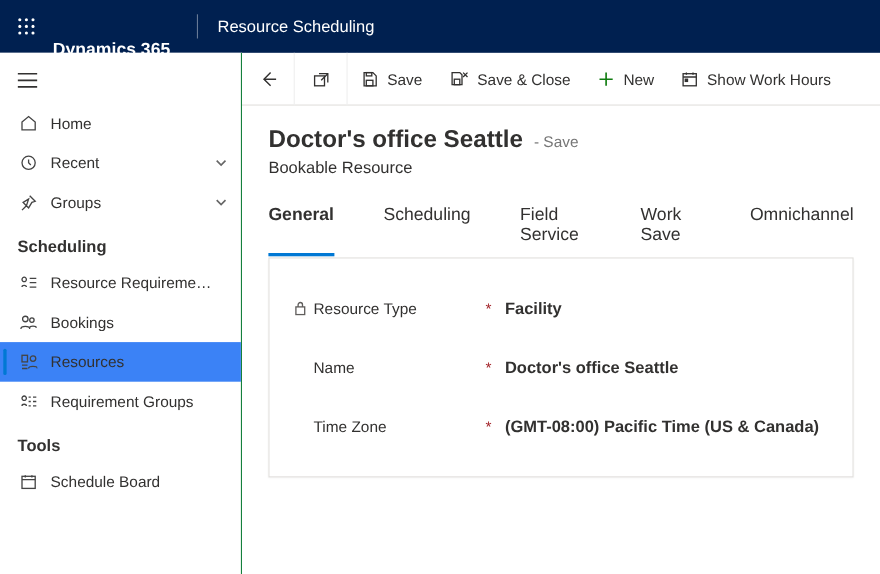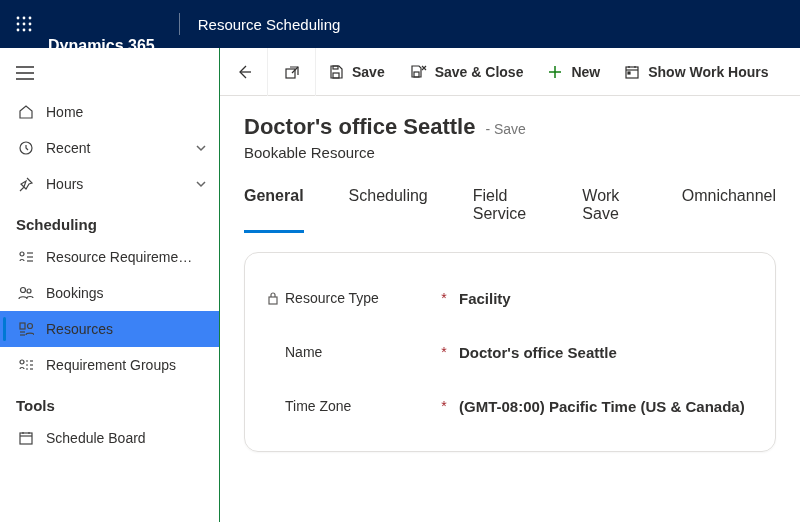--- a/index.html
+++ b/index.html
@@ -22,36 +22,36 @@
 .nav-ico { width: 20px; display: flex; align-items: center; justify-content: center; margin-right: 10px; color: #444; }
 .nav-ico svg { stroke: #444; }
 .nav-label { flex: 1; white-space: nowrap; overflow: hidden; text-overflow: ellipsis; }
 .chev { color: #666; }
 .nav-section { font-weight: 600; padding: 14px 16px 6px; font-size: 15px; }
 
 .main { flex: 1; display: flex; flex-direction: column; }
 
 .cmdbar { height: 48px; border-bottom: 1px solid #e1dfdd; display: flex; align-items: center; }
 .cmd-btn { height: 48px; min-width: 48px; display: flex; align-items: center; justify-content: center; padding: 0 12px; cursor: pointer; border-right: 1px solid #efefef; gap: 8px; }
-.cmd-btn.noborder { border-right: none; font-weight: bold; }
+.cmd-btn.noborder { border-right: none; }
 .cmd-ico { display: flex; align-items: center; justify-content: center; }
 .cmd-label { font-size: 14px; }
 
 .page { padding: 18px 24px 0 24px; }
 .title-row { display: flex; align-items: baseline; gap: 10px; }
 .page-title { font-size: 22px; font-weight: 600; }
 .saved { color: #767676; font-size: 14px; }
 .subtitle { margin-top: 4px; font-size: 15px; color: #323130; }
 
 .tabs { display: flex; gap: 45px; margin-top: 20px; border-bottom: 1px solid transparent; }
 .tab { padding: 6px 0 10px; cursor: pointer; font-size: 16px; color: #323130; position: relative; }
 .tab.active { font-weight: 600; }
 .tab.active::after { content: ""; position: absolute; left: 0; right: 0; bottom: 0; height: 3px; background: #0078d4; }
 
-.form-card { margin-top: 18px; border: 1px solid #e1dfdd; border-radius: 14px; padding: 18px 22px; box-shadow: 0 1px 2px rgba(0,0,0,0.04); }
+.form-card { border: 1px solid #e1dfdd; border-radius: 0; padding: 18px 22px; box-shadow: 0 1px 2px rgba(0,0,0,0.04); }
 .form-row { display: flex; align-items: center; min-height: 54px; }
 .form-label { width: 170px; display: flex; align-items: center; gap: 6px; color: #323130; font-size: 14px; }
 .req { color: #a4262c; width: 14px; text-align: center; }
 .form-val { font-size: 15px; padding-left: 8px; }
 .form-val.bold { font-weight: 600; }
 .lock { color: #605e5c; }
 
 svg { display: block; }
 </style>
 </head>
@@ -107,21 +107,21 @@
             <path d="M2 4 L6 8 L10 4"></path>
           </svg>
       </span>
     </div>
     <div class="nav-item">
       <span class="nav-ico">
         <svg width="16" height="16" viewBox="0 0 16 16" fill="none" stroke="#444" stroke-width="1.2">
             <path d="M9 2 L14 7 L11 8 L8 13 L6 11 L2 15 M6 11 L3 8 L8 5 Z"></path>
           </svg>
       </span>
-      <span class="nav-label">Hours</span>
+      <span class="nav-label">Groups</span>
       <span class="chev">
         <svg width="12" height="12" viewBox="0 0 12 12" fill="none" stroke="#666" stroke-width="1.5">
             <path d="M2 4 L6 8 L10 4"></path>
           </svg>
       </span>
     </div>
 
     <div class="nav-section">Scheduling</div>
 
     <div class="nav-item">

